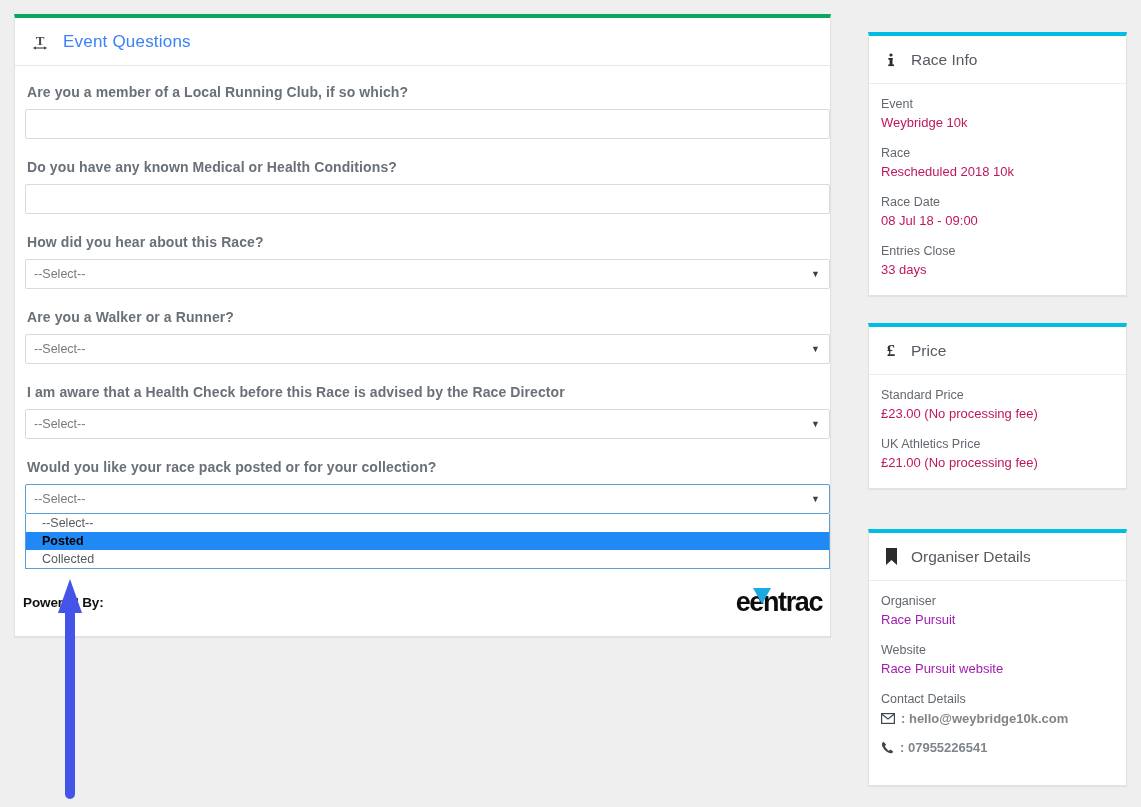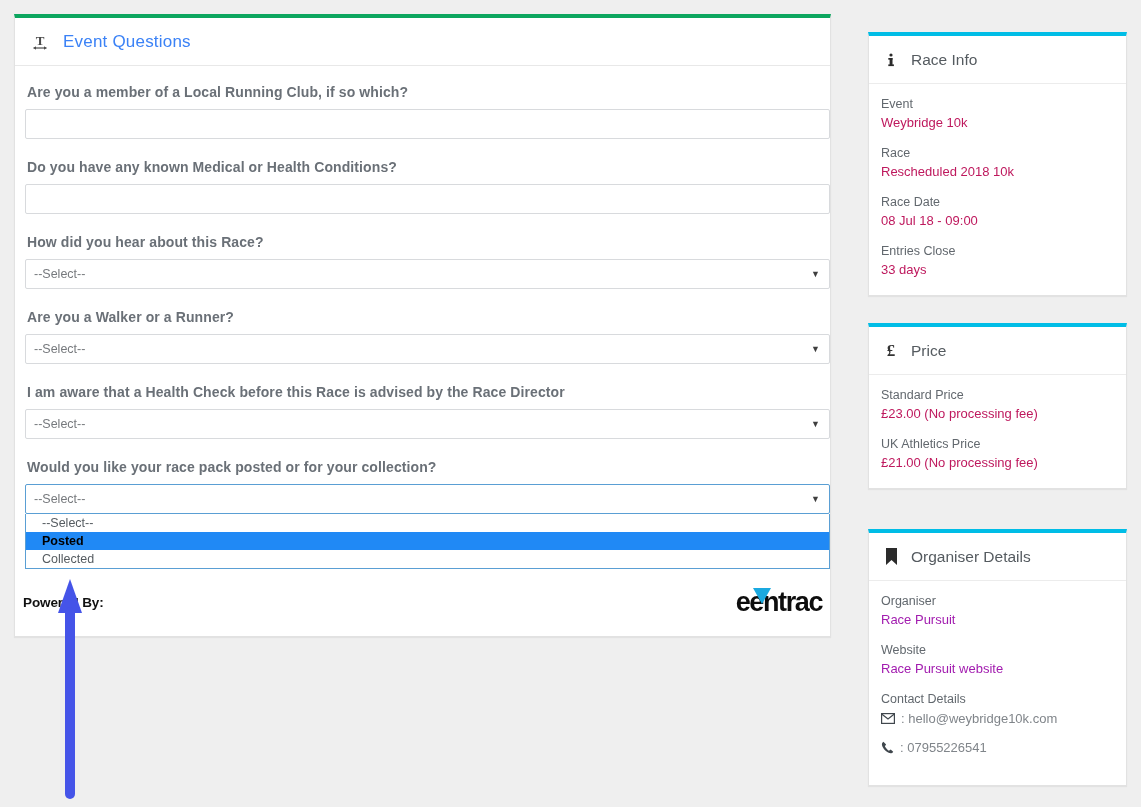--- a/index.html
+++ b/index.html
@@ -184,20 +184,21 @@
     font-size: 13px;
     color: #be185d;
   }
   .kv .v.link { color: #a21caf; cursor: pointer; }
   .contact-row {
     display: flex; align-items: center;
     gap: 6px;
     font-size: 13px;
     color: #80858a;
     margin-bottom: 14px;
+    font-weight: bold;
   }
   .contact-row .cico {
     color: #40474d;
     display: inline-flex; align-items: center;
   }
 
   
   .arrow {
     position: absolute;
     left: 56px; top: 577px;

